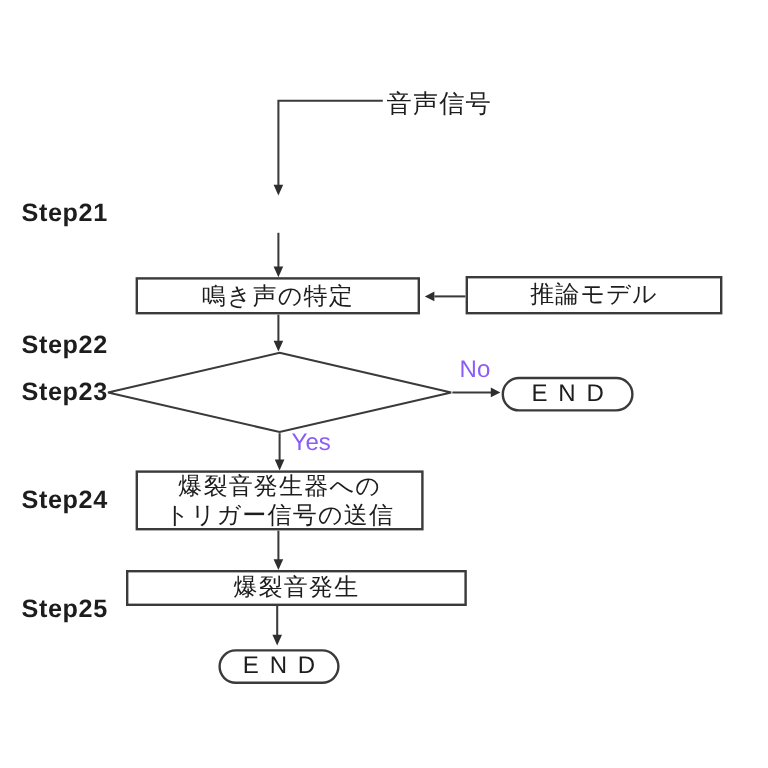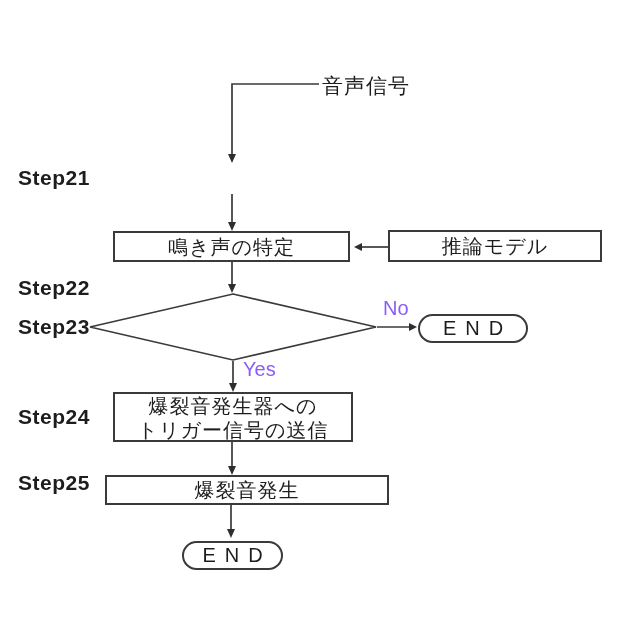--- a/index.html
+++ b/index.html
@@ -111,21 +111,21 @@
     <path d="M231 505 V531" stroke="#3a3a3a" stroke-width="1.7"></path>
     <polygon points="227,529 235,529 231,538" fill="#2e2e2e"></polygon>
   </svg>
 
   <div class="txt free-label" style="left:322px; top:72px;">音声信号</div>
 
   <div class="txt step-label" style="left:18px; top:166px;">Step21</div>
   <div class="txt step-label" style="left:18px; top:234px;margin-top:42px;">Step22</div>
   <div class="txt step-label" style="left:18px; top:315px;">Step23</div>
   <div class="txt step-label" style="left:18px; top:405px;">Step24</div>
-  <div class="txt step-label" style="left:18px; top:471px;">Step25</div>
+  <div class="txt step-label" style="left:18px; top:496px;">Step25</div>
 
   <div class="txt branch-label" style="left:383px; top:297px;">No</div>
   <div class="txt branch-label" style="left:243px; top:358px;">Yes</div>
 
 
   <div class="node" style="left:113px; top:231px; width:237px; height:31px;">
     <span class="box-text">鳴き声の特定</span>
   </div>
 
   <div class="node" style="left:388px; top:230px; width:214px; height:32px;">

